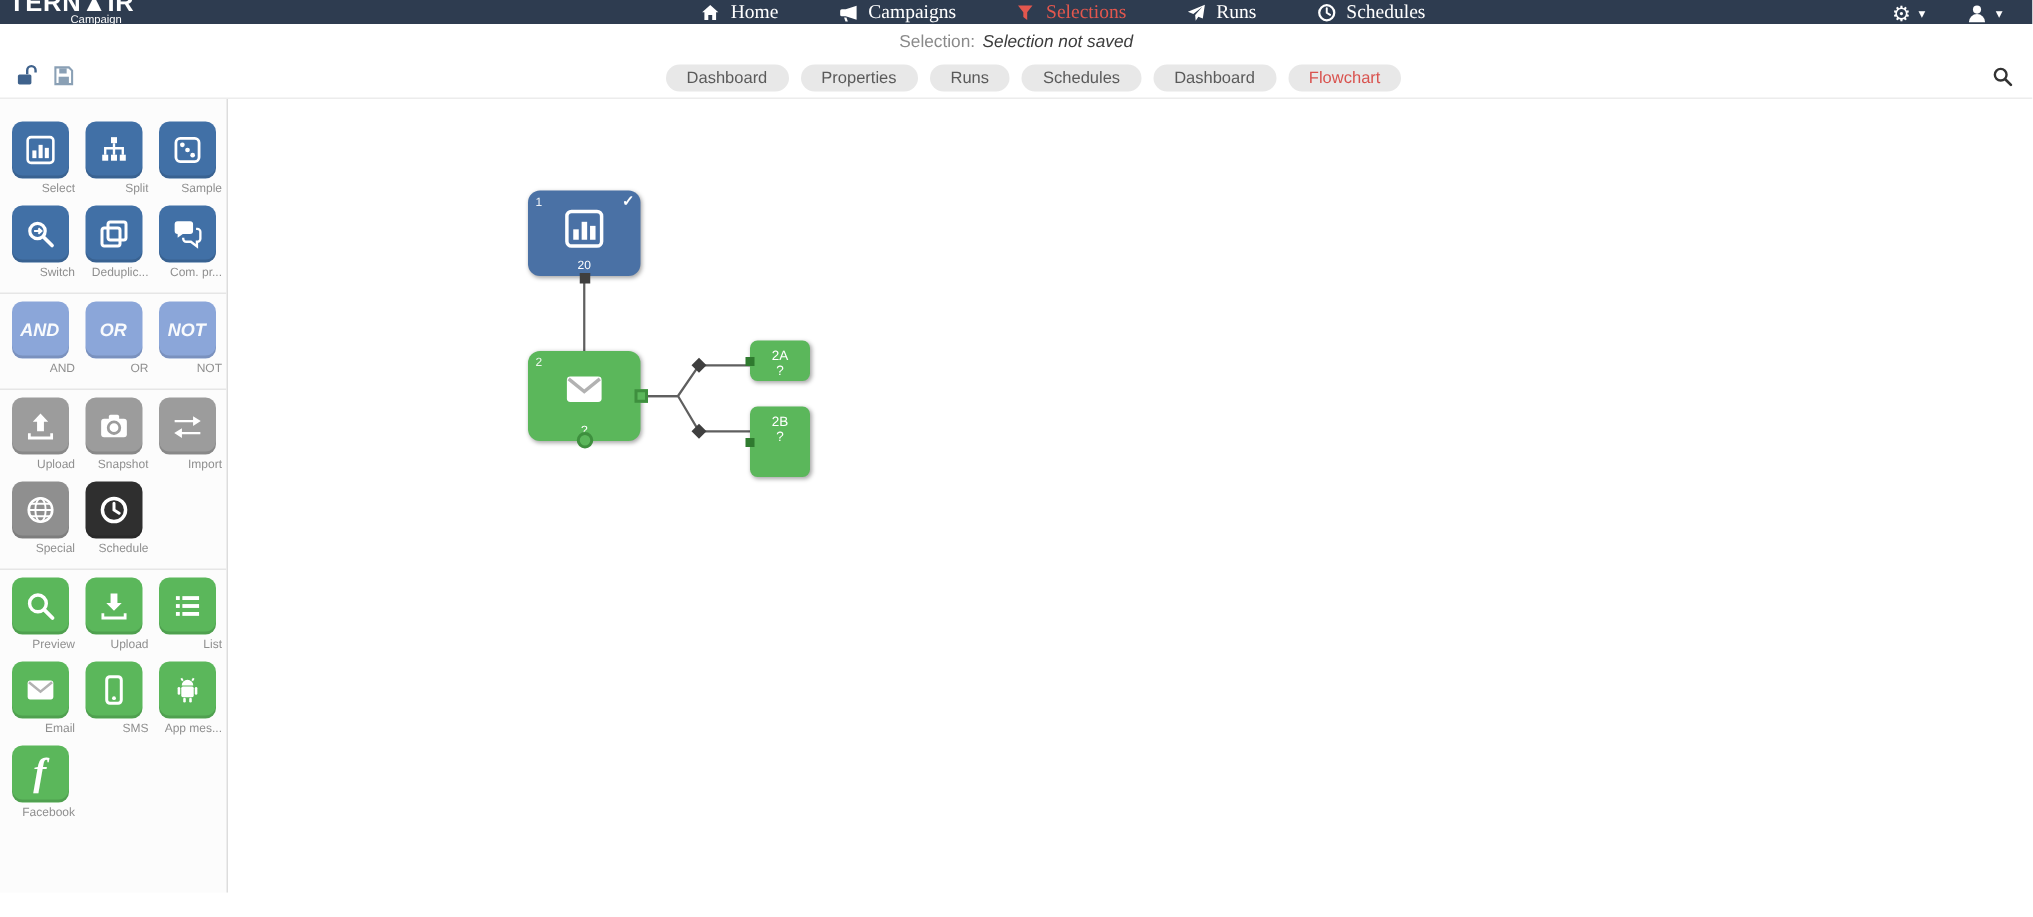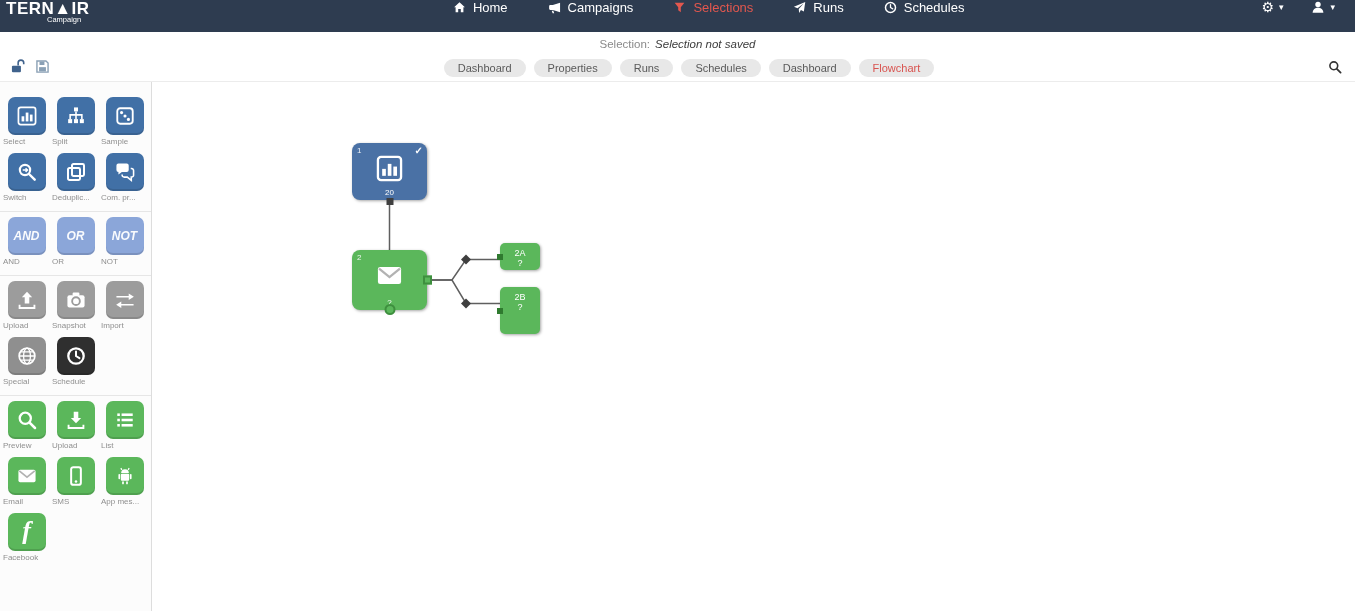--- a/index.html
+++ b/index.html
@@ -7,26 +7,26 @@
   body {
     width:1355px; height:611px; overflow:hidden;
     font-family:"Liberation Sans", sans-serif;
     background:#ffffff; color:#333;
   }
   [data-interactable="true"] { cursor:pointer; }
   .icon { display:inline-flex; align-items:center; justify-content:center; line-height:1; }
   .icon svg { width:1em; height:1em; display:block; }
 
   
-  .topbar { height:32px; background:#2e3c50; display:flex; align-items:flex-start; color:#fff; }
+  .topbar { height:16px; background:#2e3c50; display:flex; align-items:flex-end; color:#fff; }
   .brand { margin-left:6px; line-height:1; min-width:150px; }
   .brand-name { font-weight:bold; font-size:17px; letter-spacing:.5px; }
   .brand-sub { font-size:7.5px; margin-left:41px; margin-top:-1px; }
   .nav-center { flex:1; display:flex; justify-content:center; gap:40px; font-size:13px; }
-  .nav-item { display:flex; align-items:center; gap:7px; }
+  .nav-item { display:flex; align-items:center; gap:7px;font-family:Liberation Serif, serif; }
   .nav-item .icon { font-size:13px; }
   .nav-item.active { color:#e2574e; }
   .nav-right { display:flex; gap:28px; margin-right:20px; align-items:center; }
   .nav-menu { display:flex; align-items:center; gap:5px; font-size:14px; }
   .nav-menu .caret { font-size:9px; }
 
   
   .selection-bar { height:23px; background:#fff; display:flex; align-items:center; justify-content:center; gap:5px; font-size:11.5px; }
   .sel-label { color:#8a8a8a; }
   .sel-value { font-style:italic; color:#3c3c3c; }
@@ -41,21 +41,21 @@
   .tab.active { color:#d9534f; }
   .toolbar-right { margin-right:13px; font-size:14px; color:#333; }
 
   
   .main { display:flex; height:529px; }
 
   
   .palette { width:152px; border-right:1px solid #dddddd; background:#fcfcfc; padding-top:10px; overflow:hidden; }
   .pgroup { display:grid; grid-template-columns:repeat(3,1fr); row-gap:7px; padding:5px 2px 9px; border-bottom:1px solid #e6e6e6; justify-items:center; }
   .pgroup:last-child { border-bottom:none; }
-  .tool { width:47px; text-align:left; }
+  .tool { width:47px; text-align:right; }
   .tool-btn { width:38px; height:38px; border-radius:7px; margin:0 auto; display:flex; align-items:center; justify-content:center; color:#fff; font-size:20px; box-shadow:inset 0 -2px rgba(0,0,0,.12); }
   .tool-label { font-size:8px; color:#8f8f8f; margin-top:2px; white-space:nowrap; overflow:hidden; text-overflow:ellipsis; }
   .op-text { font-style:italic; font-weight:bold; font-size:12px; color:rgba(255,255,255,.95); }
   .icon-facebook-icon { font-family:"Liberation Serif", serif; font-weight:bold; font-style:italic; font-size:26px; margin-top:-2px; }
 
   
   .canvas { position:relative; flex:1; background:#fff; overflow:hidden; }
   .wires { position:absolute; left:0; top:0; width:100%; height:100%; pointer-events:none; }
   .fnode { position:absolute; border-radius:8px; color:#fff; box-shadow:1px 1px 3px rgba(0,0,0,.35); }
   .fnode.small { border-radius:5px; text-align:center; }

